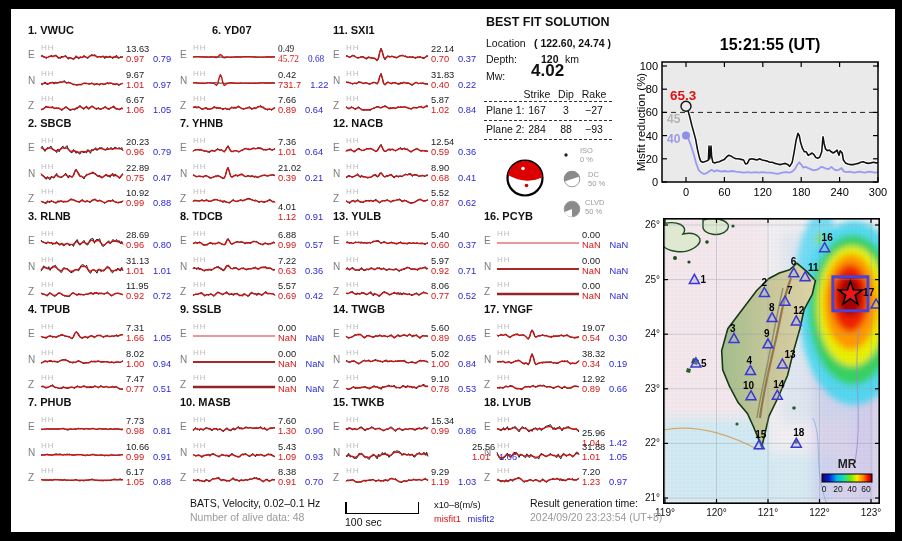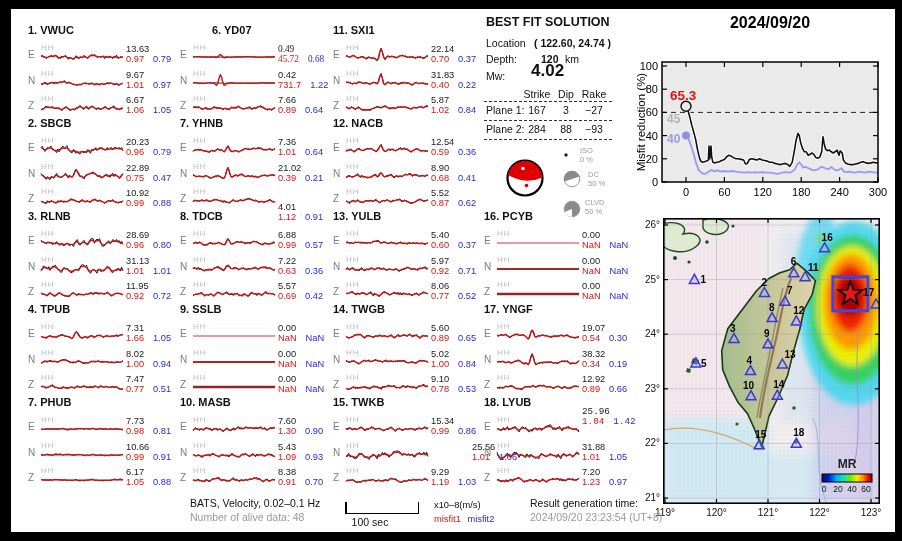--- a/index.html
+++ b/index.html
@@ -590,21 +590,21 @@
         </div>
       </div>
       <div class="station" style="left: 484px; top: 396px;">
         <div class="st-h" style="left: 0px; top: 0px;">18.  LYUB</div>
         <div class="comp" style="left: 0px; top: 26px;">E</div>
         <div class="hh" style="left: 13px; top: 20px;">HH</div>
         <svg width="84" height="22" style="position:absolute;left:12px;top:22px;overflow:visible">
           <polyline points="1.0,10.8 2.3,10.6 3.6,12.1 4.9,12.6 6.2,12.0 7.5,9.5 8.8,12.2 10.1,10.7 11.4,8.6 12.7,12.2 14.0,10.7 15.3,11.1 16.6,9.3 17.9,9.4 19.2,8.4 20.5,10.3 21.8,12.6 23.1,13.9 24.4,11.3 25.7,9.2 27.0,8.7 28.3,11.0 29.6,9.5 30.9,11.0 32.2,13.4 33.5,13.9 34.8,11.7 36.1,13.4 37.4,10.4 38.7,10.6 40.0,9.7 41.3,12.4 42.7,10.5 44.0,9.9 45.3,12.7 46.6,10.2 47.9,10.7 49.2,8.7 50.5,8.1 51.8,7.8 53.1,7.3 54.4,6.6 55.7,8.5 57.0,11.6 58.3,9.5 59.6,12.0 60.9,9.6 62.2,10.2 63.5,8.3 64.8,10.6 66.1,12.9 67.4,9.6 68.7,10.7 70.0,9.2 71.3,9.1 72.6,8.5 73.9,10.3 75.2,10.3 76.5,11.1 77.8,11.2 79.1,11.4 80.4,10.4 81.7,12.9 83.0,13.9" fill="none" stroke="#1b1b1b" stroke-width="1"></polyline>
           <polyline points="1.0,10.8 2.3,11.1 3.6,11.5 4.9,11.9 6.2,11.3 7.5,11.2 8.8,10.9 10.1,10.6 11.4,10.6 12.7,10.6 14.0,11.2 15.3,10.5 16.6,10.2 17.9,9.6 19.2,9.8 20.5,10.6 21.8,11.9 23.1,12.2 24.4,11.3 25.7,10.1 27.0,10.0 28.3,10.1 29.6,10.6 30.9,11.2 32.2,12.3 33.5,12.4 34.8,12.4 36.1,11.6 37.4,11.3 38.7,10.5 40.0,10.9 41.3,10.9 42.7,10.9 44.0,11.0 45.3,10.9 46.6,11.2 47.9,10.2 49.2,9.7 50.5,9.0 51.8,8.7 53.1,8.3 54.4,8.5 55.7,9.5 57.0,10.2 58.3,11.0 59.6,10.6 60.9,10.7 62.2,9.8 63.5,10.1 64.8,10.7 66.1,11.0 67.4,11.1 68.7,10.2 70.0,10.1 71.3,9.5 72.6,9.8 73.9,10.1 75.2,10.7 76.5,10.9 77.8,11.2 79.1,11.0 80.4,11.4 81.7,12.0 83.0,12.9" fill="none" stroke="#c81414" stroke-width="1.4" stroke-linejoin="round"></polyline>
         </svg>
-        <div class="numblk" style="left: 98px; top: 11px; font-family: Liberation Mono, monospace;">
+        <div class="numblk" style="left: 98px; top: 32px;">
           <div class="amp">25.96</div>
           <div class="mrow"><span class="m1">1.04</span><span class="m2">1.42</span></div>
         </div>
         <div class="comp" style="left: 0px; top: 51.7px;">N</div>
         <div class="hh" style="left: 13px; top: 45.7px;">HH</div>
         <svg width="84" height="22" style="position:absolute;left:12px;top:47.7px;overflow:visible">
           <polyline points="1.0,8.2 2.3,12.2 3.6,14.4 4.9,15.2 6.2,15.4 7.5,14.0 8.8,13.3 10.1,11.1 11.4,9.0 12.7,12.2 14.0,13.3 15.3,12.5 16.6,10.8 17.9,8.4 19.2,8.7 20.5,8.4 21.8,10.3 23.1,13.4 24.4,10.1 25.7,10.5 27.0,11.4 28.3,13.0 29.6,13.7 30.9,9.8 32.2,12.5 33.5,13.6 34.8,10.2 36.1,12.4 37.4,12.9 38.7,14.1 40.0,14.1 41.3,13.5 42.7,15.1 44.0,11.2 45.3,9.2 46.6,10.7 47.9,10.6 49.2,12.8 50.5,12.6 51.8,11.7 53.1,11.5 54.4,9.3 55.7,10.7 57.0,12.1 58.3,11.0 59.6,12.9 60.9,13.5 62.2,9.9 63.5,13.1 64.8,14.9 66.1,11.3 67.4,9.3 68.7,10.1 70.0,12.4 71.3,11.6 72.6,10.9 73.9,9.8 75.2,11.1 76.5,13.3 77.8,12.3 79.1,10.2 80.4,8.1 81.7,8.3 83.0,10.7" fill="none" stroke="#1b1b1b" stroke-width="1"></polyline>
           <polyline points="1.0,9.9 2.3,11.4 3.6,13.1 4.9,13.9 6.2,13.8 7.5,13.3 8.8,12.3 10.1,11.1 11.4,10.8 12.7,11.4 14.0,12.2 15.3,11.9 16.6,10.7 17.9,9.8 19.2,9.2 20.5,9.6 21.8,10.8 23.1,11.2 24.4,11.3 25.7,10.8 27.0,11.5 28.3,12.2 29.6,11.8 30.9,11.7 32.2,11.7 33.5,11.8 34.8,11.8 36.1,11.6 37.4,12.5 38.7,12.9 40.0,13.1 41.3,13.3 42.7,12.6 44.0,11.6 45.3,10.5 46.6,10.4 47.9,11.3 49.2,11.7 50.5,12.0 51.8,11.7 53.1,10.9 54.4,10.6 55.7,10.8 57.0,11.2 58.3,11.7 59.6,12.1 60.9,11.8 62.2,11.8 63.5,12.2 64.8,12.5 66.1,11.6 67.4,10.5 68.7,10.7 70.0,11.3 71.3,11.5 72.6,10.8 73.9,10.7 75.2,11.3 76.5,11.9 77.8,11.7 79.1,10.4 80.4,9.5 81.7,9.6 83.0,10.2" fill="none" stroke="#c81414" stroke-width="1.4" stroke-linejoin="round"></polyline>
         </svg>
         <div class="numblk" style="left: 98px; top: 45.7px;">
@@ -671,21 +671,21 @@
     <div id="bfs-legend">
         <div class="leg" style="left: 580px; top: 146px;">ISO</div>
         <div class="leg" style="left: 580px; top: 155px;">0 %</div>
         <div class="leg" style="left: 588px; top: 170px;">DC</div>
         <div class="leg" style="left: 588px; top: 179px;">50 %</div>
         <div class="leg" style="left: 585px; top: 198px;">CLVD</div>
         <div class="leg" style="left: 585px; top: 207px;">50 %</div>
       </div>
   </div>
 
-  <div class="ttl" style="top:14px">2024/09/20</div>
+  <div class="ttl" style="top:36px">15:21:55  (UT)</div>
 
   <div class="axlab" style="left:641px;top:122px;transform:translate(-50%,-50%) rotate(-90deg);font-size:11.5px">Misfit reduction (%)</div>
   <svg id="mf-svg" class="abs" style="left:640px;top:50px;overflow:visible" width="262" height="152">
       <rect x="22" y="12" width="216" height="120" fill="#eaeaea"></rect>
       <line x1="22" y1="62.400000000000006" x2="238" y2="62.400000000000006" stroke="#222" stroke-width="1" stroke-dasharray="5,4"></line>
       <line x1="46" y1="132" x2="46" y2="127" stroke="#000" stroke-width="1.2"></line>
       <line x1="46" y1="12" x2="46" y2="17" stroke="#000" stroke-width="1.2"></line>
       <text x="46" y="146" text-anchor="middle" font-size="11" fill="#000" font-family="Liberation Sans, sans-serif">0</text>
       <line x1="84.4" y1="132" x2="84.4" y2="127" stroke="#000" stroke-width="1.2"></line>
       <line x1="84.4" y1="12" x2="84.4" y2="17" stroke="#000" stroke-width="1.2"></line>
@@ -905,21 +905,21 @@
       <div class="lon" style="left: 750px; top: 507px;">121°</div>
       <div class="lon" style="left: 801.5px; top: 507px;">122°</div>
       <div class="lon" style="left: 853px; top: 507px;">123°</div>
     </div>
 
   <div class="ft" style="left:190px;top:497px">BATS, Velocity, 0.02–0.1 Hz</div>
   <div class="ft ft-gray" style="left:190px;top:511px">Number of alive data: 48</div>
   <div class="abs" style="left:345px;top:505px;width:74px;height:8px;border-bottom:1.5px solid #000"></div>
   <div class="abs" style="left:345px;top:502px;width:1.5px;height:11px;background:#000"></div>
   <div class="abs" style="left:417.5px;top:502px;width:1.5px;height:11px;background:#000"></div>
-  <div class="ft" style="left:333px;top:516px;width:74px;text-align:center">100 sec</div>
+  <div class="ft" style="left:345px;top:516px;width:74px;">100 sec</div>
   <div class="ft ft-sm" style="left:434px;top:500px">x10–8(m/s)</div>
   <div class="ft ft-sm" style="left:434px;top:514px">
     <span class="m1">misfit1</span>
     <span class="m2" style="margin-left:4px">misfit2</span>
   </div>
   <div class="ft" style="left:530px;top:497px">Result generation time:</div>
   <div class="ft ft-gray" style="left:530px;top:511px">2024/09/20 23:23:54 (UT+8)</div>
 
   <div class="bar" style="left:0;top:0;width:902px;height:9px"></div>
   <div class="bar" style="left:0;top:532px;width:902px;height:9px"></div>

